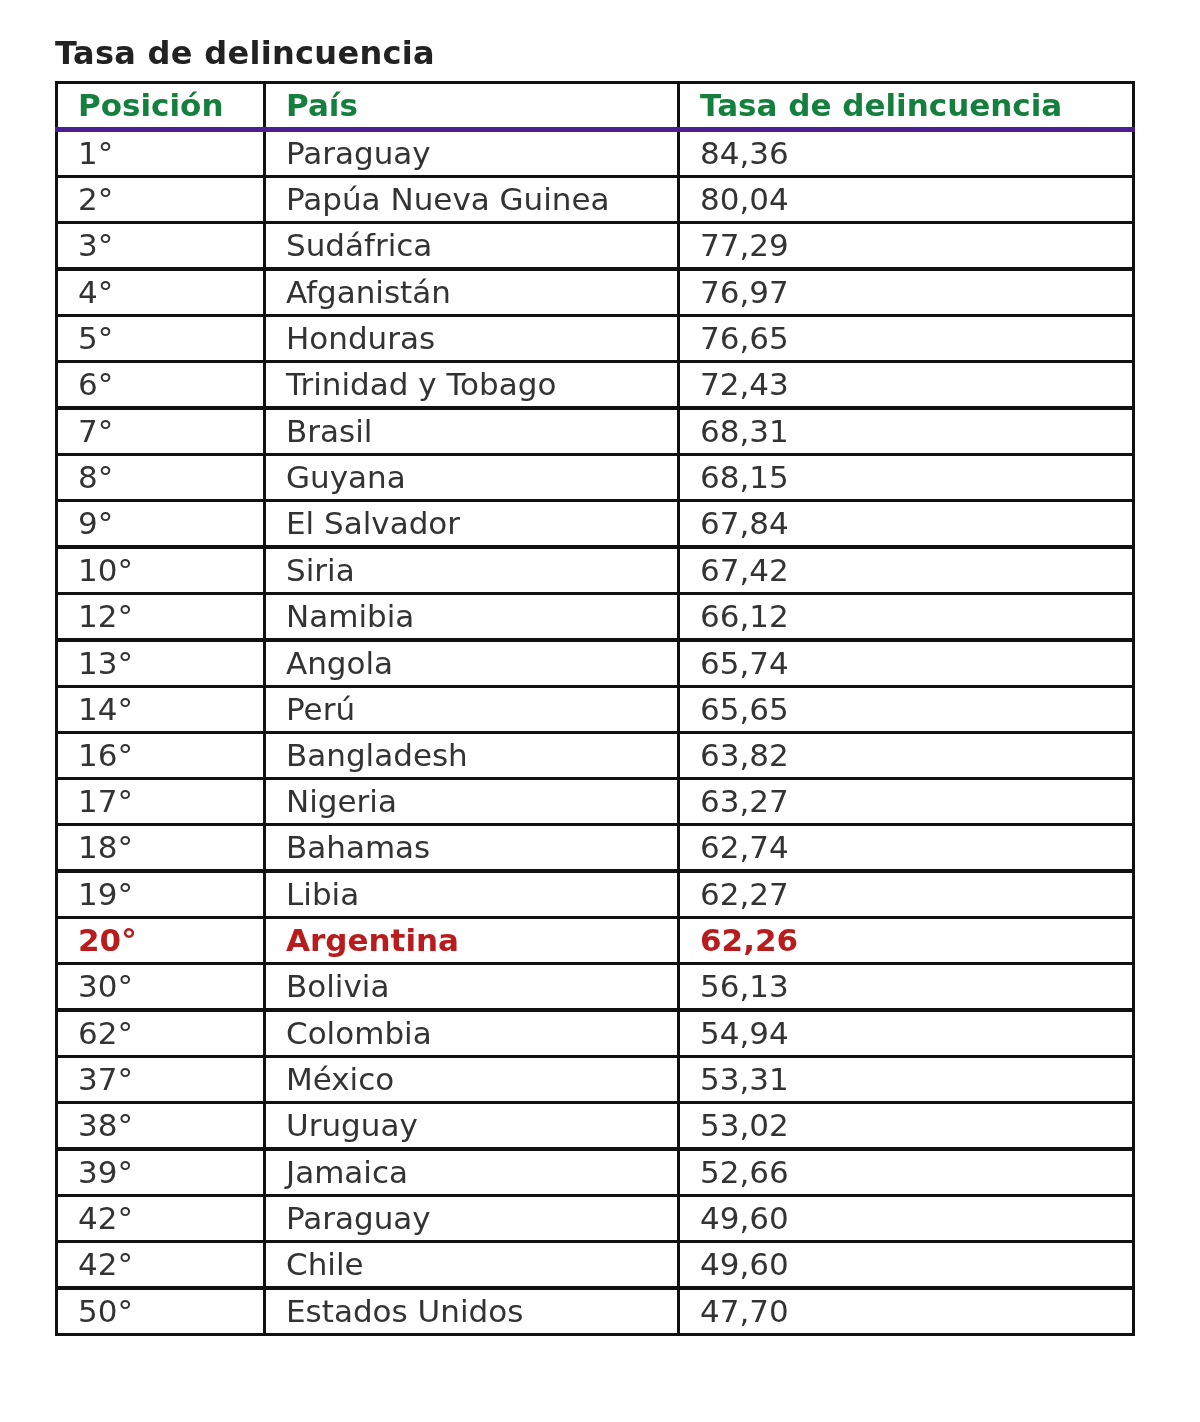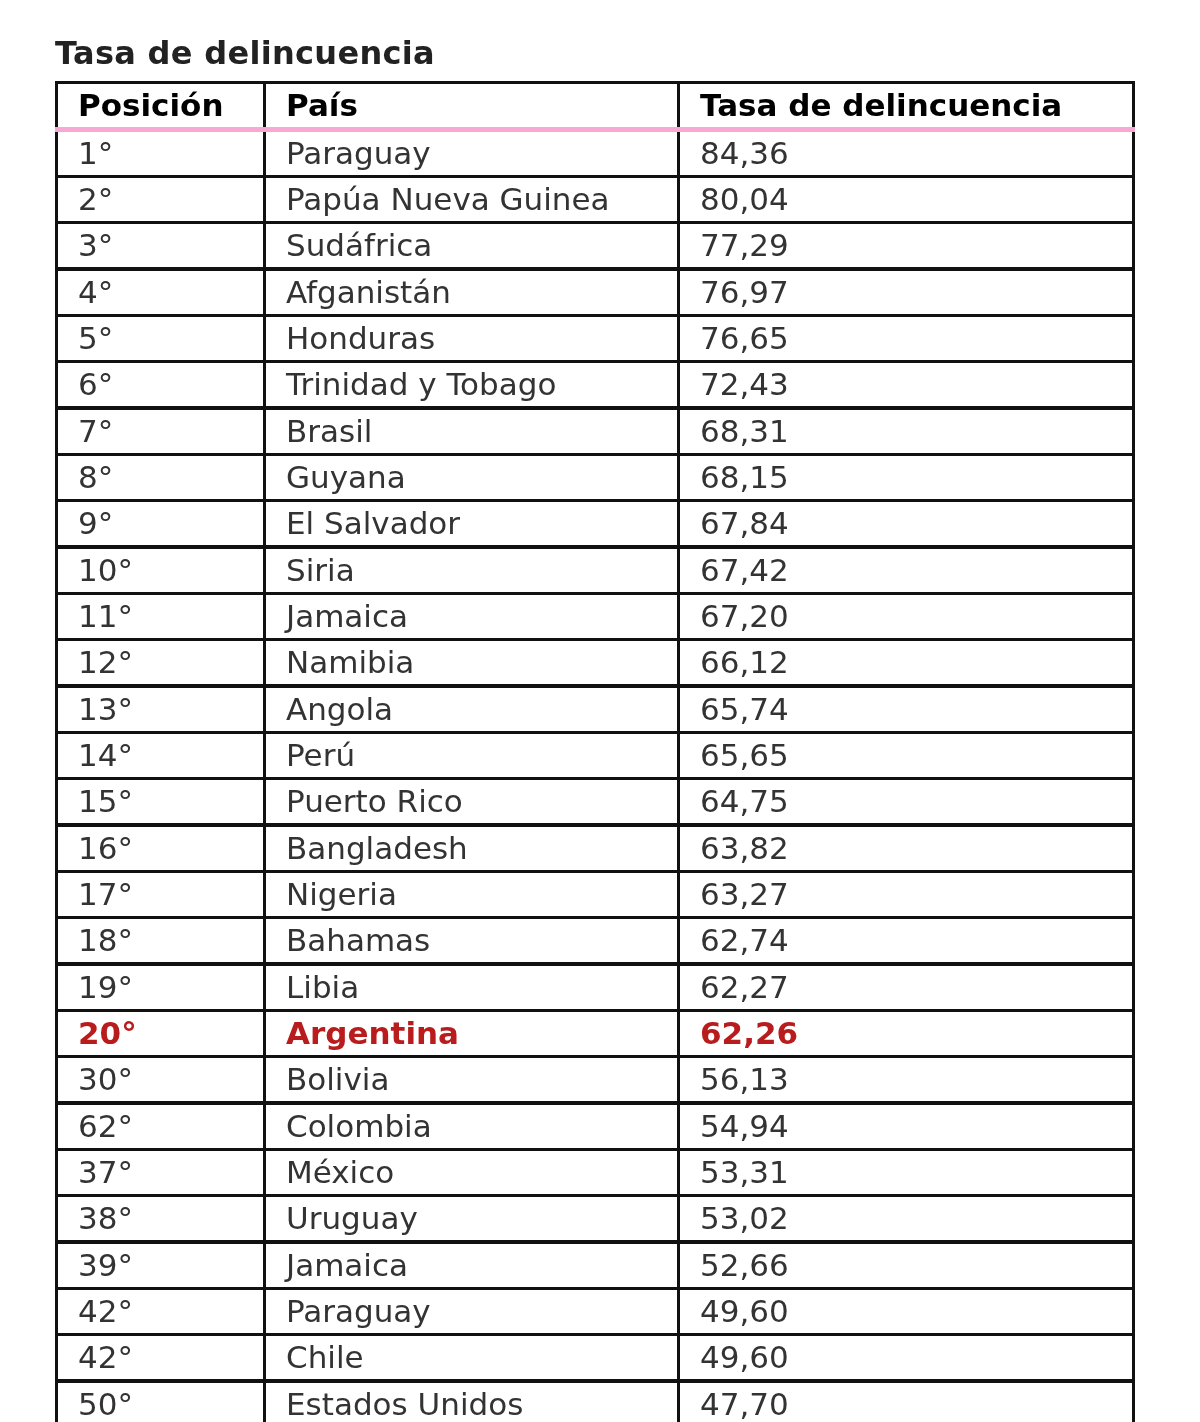--- a/index.html
+++ b/index.html
@@ -1,20 +1,20 @@
 <!DOCTYPE html>
 <html><head>
 <meta charset="utf-8">
 <style>
   html, body { margin: 0; padding: 0; background: #ffffff; }
   body { width: 1200px; height: 1422px; overflow: hidden; position: relative; font-family: "DejaVu Sans", sans-serif; color: #222; }
   .title { position: absolute; left: 55px; top: 34px; font-size: 32px; font-weight: bold; color: #222; letter-spacing: 0.3px; }
   table { position: absolute; left: 55px; top: 81px; width: 1080px; border-collapse: collapse; border: 3px solid #111; }
   th, td { border-left: 3px solid #111; border-right: 3px solid #111; padding: 0 0 0 20px; text-align: left; font-size: 31px; height: 43px; line-height: 43px; white-space: nowrap; }
-  th { font-weight: bold; height: 43px; border-bottom: 5px solid #f9a8d4; color: #000000; }
+  th { font-weight: bold; height: 43px; border-bottom: 5px solid #4c1d95; color: #15803d; }
   td { border-bottom: 3px solid #111; color: #333; }
   tr.grp td { border-bottom: 4px solid #111; }
   tr.bold td { font-weight: bold; color: #b91c1c; }
   col.c1 { width: 208px; }
   col.c2 { width: 414px; }
 </style>
 </head>
 <body>
 
 <div class="title">Tasa de delincuencia</div>
@@ -76,44 +76,34 @@
       <tr class="grp">
         <td>9°</td>
         <td>El Salvador</td>
         <td>67,84</td>
       </tr>
       <tr>
         <td>10°</td>
         <td>Siria</td>
         <td>67,42</td>
       </tr>
-      <tr>
-        <td>11°</td>
-        <td>Jamaica</td>
-        <td>67,20</td>
-      </tr>
       <tr class="grp">
         <td>12°</td>
         <td>Namibia</td>
         <td>66,12</td>
       </tr>
       <tr>
         <td>13°</td>
         <td>Angola</td>
         <td>65,74</td>
       </tr>
       <tr>
         <td>14°</td>
         <td>Perú</td>
         <td>65,65</td>
-      </tr>
-      <tr class="grp">
-        <td>15°</td>
-        <td>Puerto Rico</td>
-        <td>64,75</td>
       </tr>
       <tr>
         <td>16°</td>
         <td>Bangladesh</td>
         <td>63,82</td>
       </tr>
       <tr>
         <td>17°</td>
         <td>Nigeria</td>
         <td>63,27</td>

